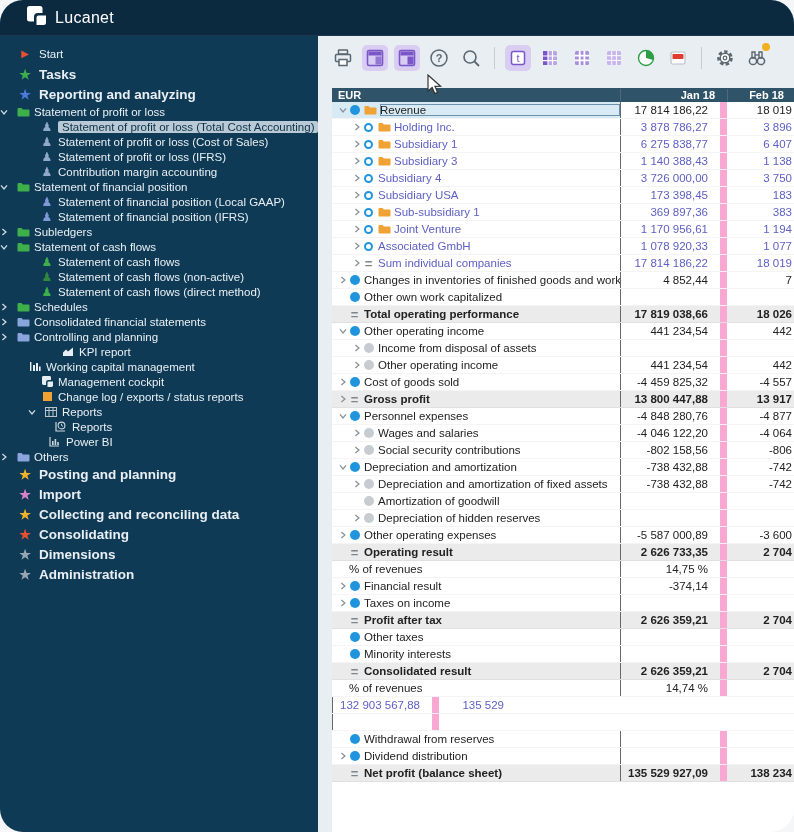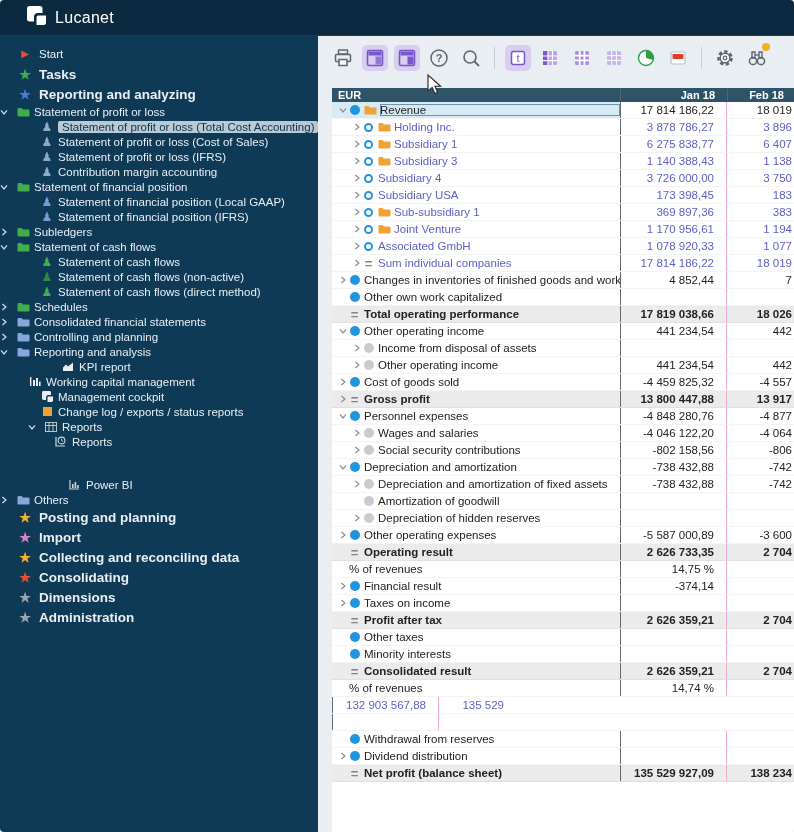--- a/index.html
+++ b/index.html
@@ -1,20 +1,20 @@
 <!DOCTYPE html>
 <html><head>
 <meta charset="utf-8">
 <style>
   * { margin:0; padding:0; box-sizing:border-box; }
   html,body { background:#f4f6f8; }
   body { font-family:"Liberation Sans", sans-serif; }
   #app {
     position:relative; width:794px; height:832px;
-    border-radius:4px; overflow:hidden; background:#e9eef3;
+    border-radius:23px; overflow:hidden; background:#e9eef3;
   }
   
   #topbar {
     position:absolute; left:0; top:0; width:794px; height:36px;
     background:#0b2a40; display:flex; align-items:center;
     border-bottom:1px solid rgba(255,255,255,0.07); z-index:5;
   }
   .logo-wrap { display:flex; align-items:center; gap:9px; margin-left:27px; }
   .logo-text { color:#fff; font-size:16px; letter-spacing:0.3px; }
   
@@ -65,21 +65,21 @@
           border-bottom:1px solid rgba(0,0,0,0.045); }
   .trow.sum { background:#ebebeb; font-weight:bold; }
   .t-name { flex:0 0 288px; display:flex; align-items:center; height:100%;
             overflow:hidden; white-space:nowrap; padding-left:4px; }
   .trow.selected .t-name { background:#d8eaf4; }
   .t-lbl { padding:0 0; }
   .trow.selected .t-lbl { flex:1; outline:1px solid #6b93ad; outline-offset:-1px; }
   .t-lbl.link { color:#5d5fc3; }
   .c-jan { flex:0 0 107px; text-align:right; padding-right:12px; height:100%;
            display:flex; align-items:center; justify-content:flex-end;
-           border-left:1px solid #5f6a73; border-right:1px solid #f9a8d4; }
+           border-left:1px solid #5f6a73; border-right:7px solid #f9a8d4; }
   .c-feb { flex:0 0 67px; text-align:right; padding-right:2px; height:100%;
            display:flex; align-items:center; justify-content:flex-end; }
   .num.link { color:#5d5fc3; }
   .t-chev { width:13px; flex:0 0 auto; display:inline-flex; color:#8a939a; justify-content:center; }
   .t-chev svg { display:block; }
   .blt { flex:0 0 auto; margin-right:4px; display:inline-flex; align-items:center; justify-content:center; width:11px; }
   .blt-blue { width:10px; height:10px; border-radius:50%; background:#2095dd; }
   .blt-ring { width:9px; height:9px; border-radius:50%; border:2px solid #2095dd; background:#fff; }
   .blt-gray { width:10px; height:10px; border-radius:50%; background:#c6ccd1; }
   .blt-eq { color:#7d868d; font-weight:bold; font-size:13px; line-height:1; }
@@ -238,33 +238,20 @@
             <path d="M2.4 1 L5.9 4 L2.4 7" fill="none" stroke="currentColor" stroke-width="1.3"></path>
           </svg>
         </span>
         <span class="sb-ico" style="color: rgb(138, 164, 220);">
           <svg width="13" height="10" viewBox="0 0 13 10">
             <path d="M0.5 2 Q0.5 1 1.5 1 L4.6 1 L5.8 2.4 L11.6 2.4 Q12.5 2.4 12.5 3.3 L12.5 8.6 Q12.5 9.5 11.6 9.5 L1.4 9.5 Q0.5 9.5 0.5 8.6 Z" fill="currentColor"></path>
           </svg>
         </span>
         <span class="sb-label">Controlling and planning</span>
       </div>
-      <div class="sb-row tree" style="padding-left: 0px;">
-        <span class="sb-chev chev-down">
-          <svg width="8" height="8" viewBox="0 0 8 8">
-            <path d="M2.4 1 L5.9 4 L2.4 7" fill="none" stroke="currentColor" stroke-width="1.3"></path>
-          </svg>
-        </span>
-        <span class="sb-ico" style="color: rgb(138, 164, 220);">
-          <svg width="13" height="10" viewBox="0 0 13 10">
-            <path d="M0.5 2 Q0.5 1 1.5 1 L4.6 1 L5.8 2.4 L11.6 2.4 Q12.5 2.4 12.5 3.3 L12.5 8.6 Q12.5 9.5 11.6 9.5 L1.4 9.5 Q0.5 9.5 0.5 8.6 Z" fill="currentColor"></path>
-          </svg>
-        </span>
-        <span class="sb-label">Reporting and analysis</span>
-      </div>
       <div class="sb-row tree" style="padding-left: 40px; margin-left: 21px;">
         <span class="sb-ico" style="color: rgb(233, 238, 242);">
           <svg width="12" height="11" viewBox="0 0 12 11">
             <path d="M1 10 L1 6.5 L4 3.5 L6 5.5 L11 1.5 L11 10 Z" fill="currentColor"></path>
           </svg>
         </span>
         <span class="sb-label">KPI report</span>
       </div>
       <div class="sb-row tree" style="padding-left: 28px;">
         <span class="sb-ico" style="color: rgb(233, 238, 242);">
@@ -309,21 +296,21 @@
       <div class="sb-row tree" style="padding-left: 54px;">
         <span class="sb-ico" style="color: rgb(204, 214, 221);">
           <svg width="12" height="11" viewBox="0 0 12 11">
             <path d="M1 1 V10 H10" fill="none" stroke="currentColor" stroke-width="1.2"></path>
             <circle cx="6.5" cy="4.5" r="3.4" fill="none" stroke="currentColor" stroke-width="1.1"></circle>
             <path d="M6.5 2.8 V4.5 L8 5.4" fill="none" stroke="currentColor"></path>
           </svg>
         </span>
         <span class="sb-label">Reports</span>
       </div>
-      <div class="sb-row tree" style="padding-left: 68px; margin-top: 28px;">
+      <div class="sb-row tree" style="padding-left: 48px;">
         <span class="sb-ico" style="color: rgb(204, 214, 221);">
           <svg width="12" height="11" viewBox="0 0 12 11">
             <path d="M1 1 V10 H10" fill="none" stroke="currentColor" stroke-width="1.2"></path>
             <rect x="3" y="5" width="1.6" height="4" fill="currentColor"></rect>
             <rect x="5.6" y="3" width="1.6" height="6" fill="currentColor"></rect>
             <rect x="8.2" y="6" width="1.6" height="3" fill="currentColor"></rect>
           </svg>
         </span>
         <span class="sb-label">Power BI</span>
       </div>

